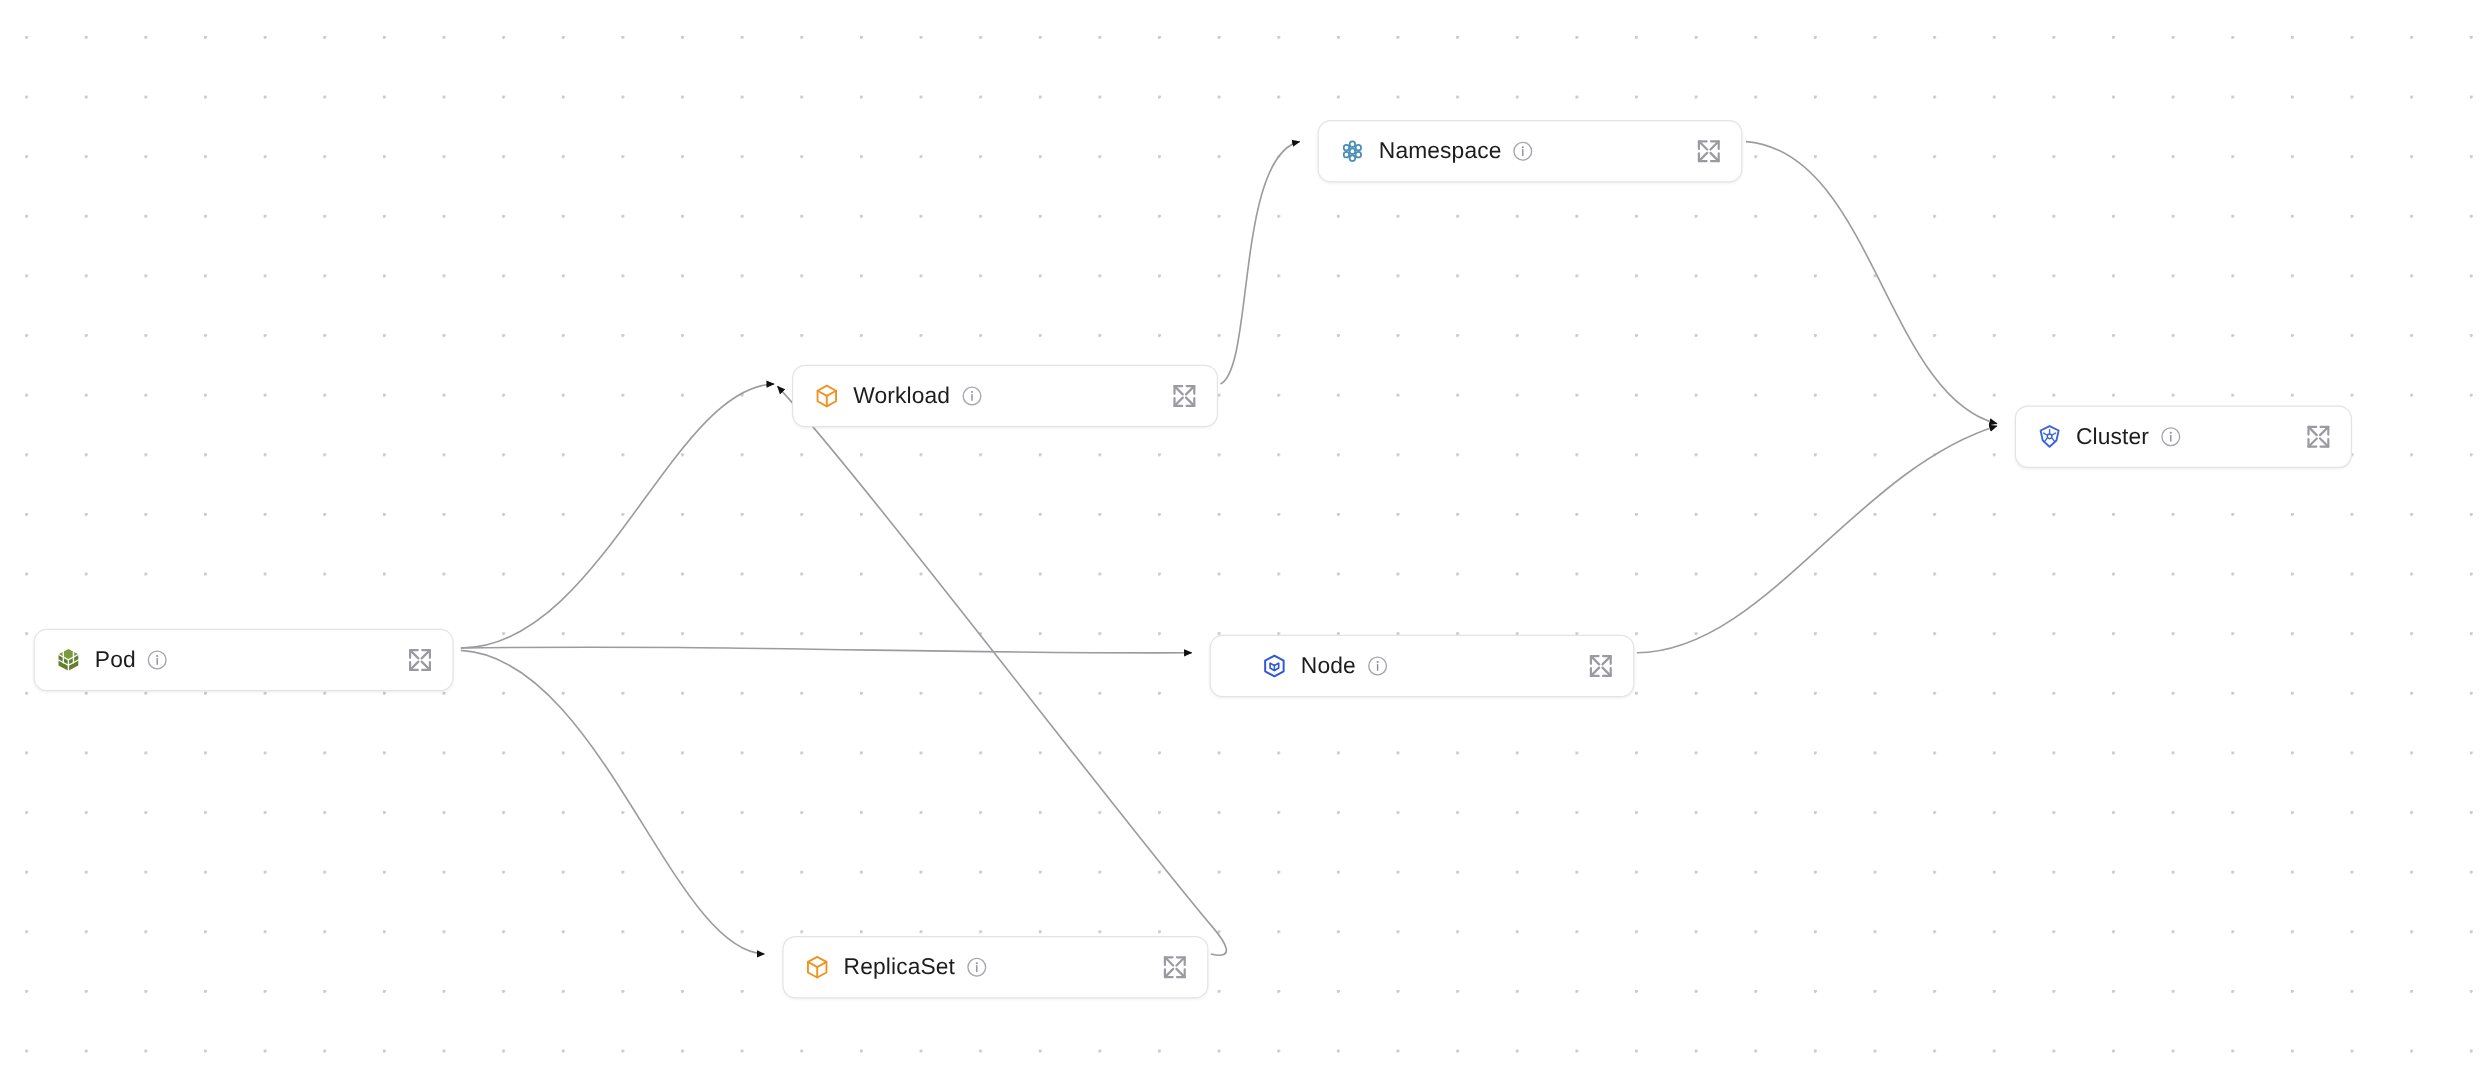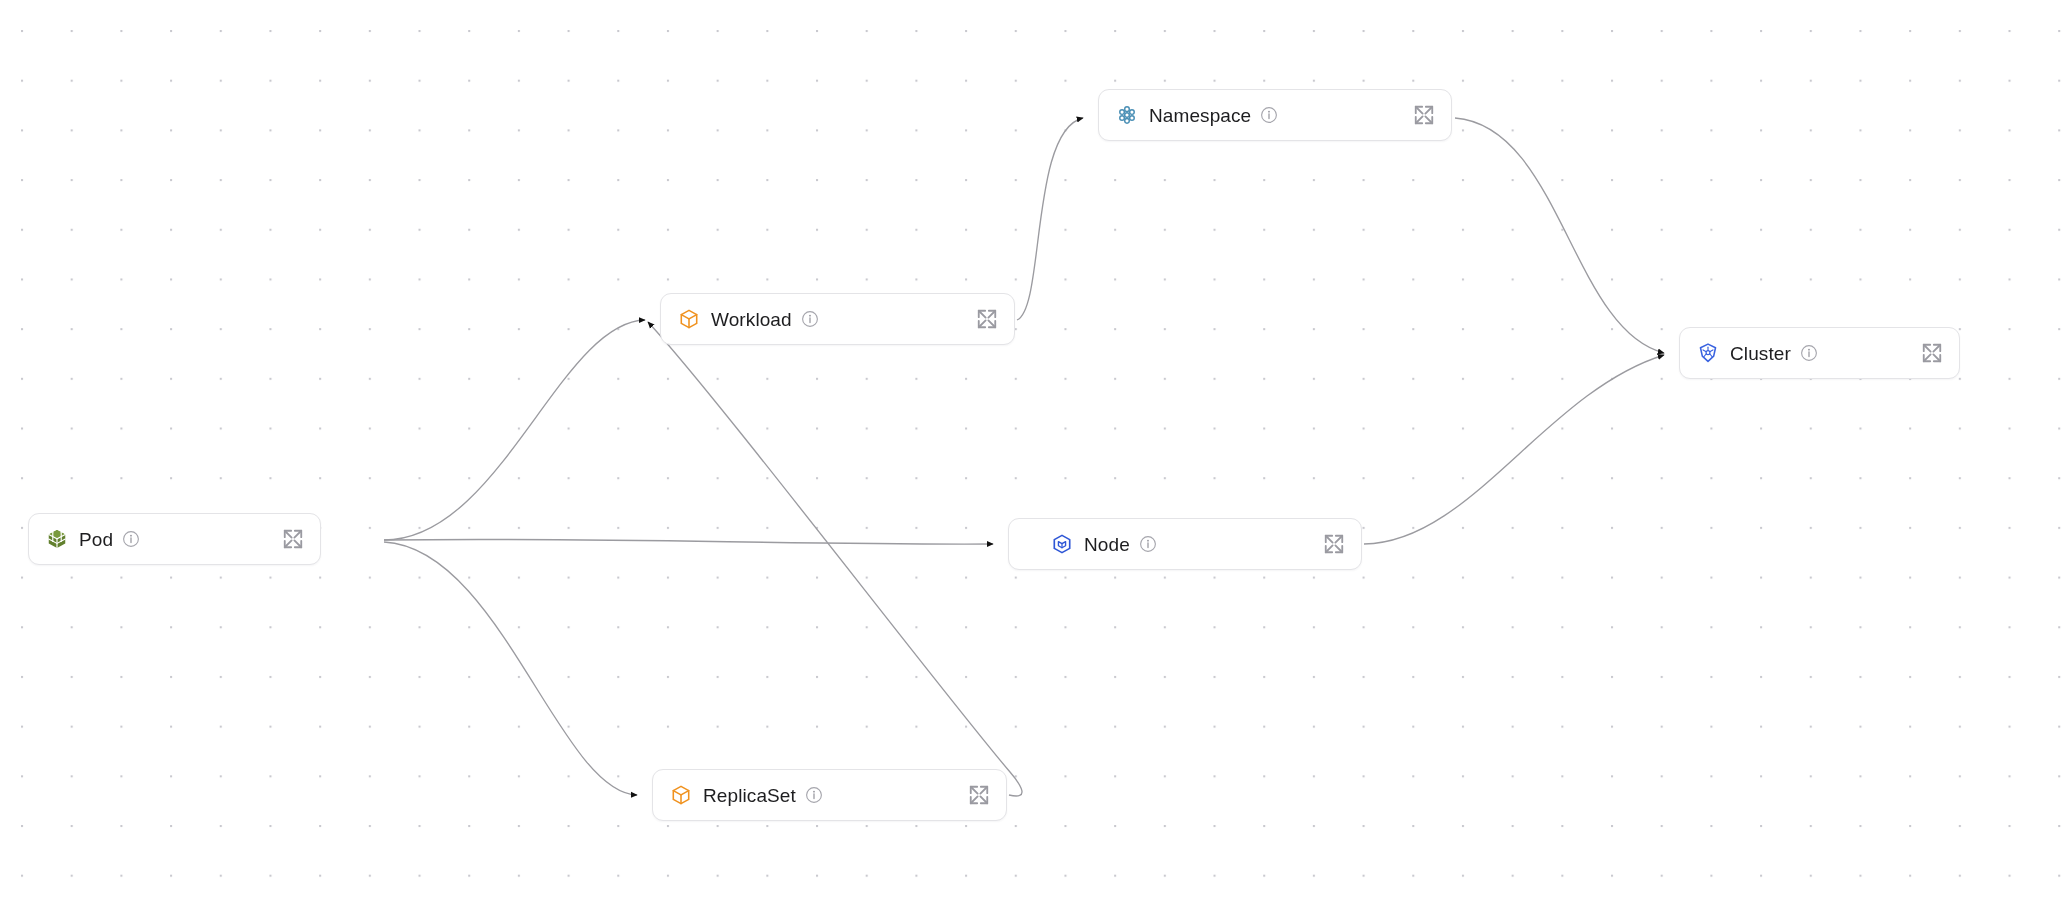--- a/index.html
+++ b/index.html
@@ -45,20 +45,21 @@
     position: absolute;
     box-sizing: border-box;
     height: 52px;
     background: #ffffff;
     border: 1px solid #e4e4e7;
     border-radius: 11px;
     box-shadow: 0 1px 2px rgba(16,24,40,0.045);
     display: flex;
     align-items: center;
     padding: 0 14px 0 17px;
+    margin-top: 11px;
   }
 
   .node-icon {
     width: 22px;
     height: 22px;
     flex: 0 0 22px;
     display: flex;
     align-items: center;
     justify-content: center;
     margin-right: 11px;
@@ -89,21 +90,21 @@
     width: 22px;
     height: 22px;
     flex: 0 0 22px;
     display: flex;
     align-items: center;
     justify-content: center;
     margin-right: 2px;
   }
 
   
-  #node-pod        { left: 28px;   top: 513px; width: 293px; }
+  #node-pod        { left: 28px;   top: 513px; width: 350px; }
   #node-workload   { left: 660px;  top: 293px; width: 355px; }
   #node-replicaset { left: 652px;  top: 769px; width: 355px; }
   #node-namespace  { left: 1098px; top: 89px;  width: 354px; }
   #node-nodecard   { left: 1008px; top: 518px; width: 354px; padding-left: 42px; }
   #node-cluster    { left: 1679px; top: 327px; width: 281px; }
 </style>
 </head>
 <body>
 
 <div id="canvas">

